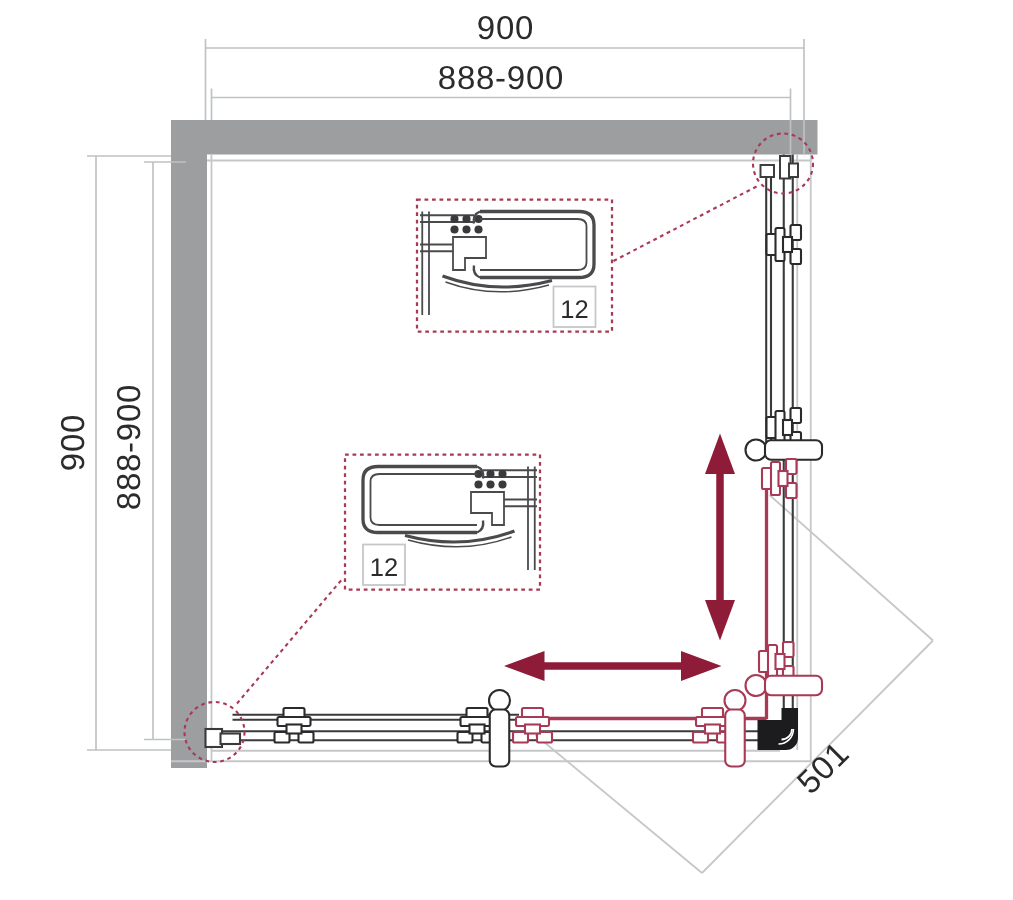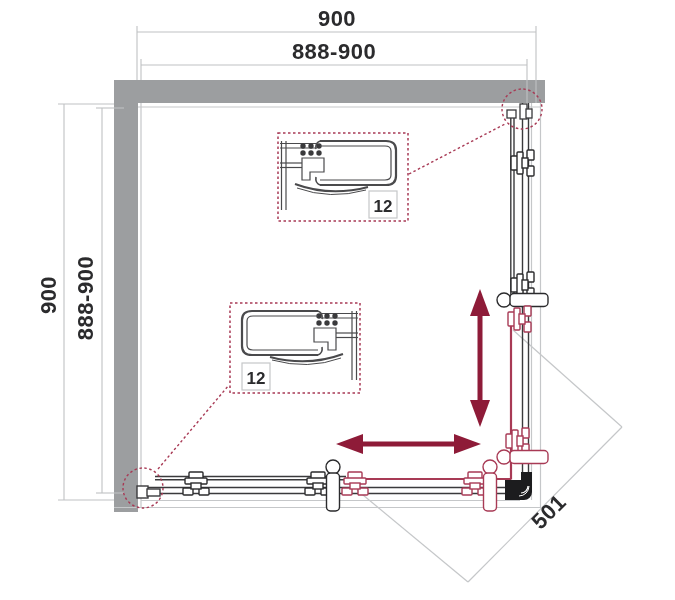--- a/index.html
+++ b/index.html
@@ -1,17 +1,17 @@
 <!DOCTYPE html>
 <html><head>
 <meta charset="utf-8">
 <style>
   html,body{margin:0;padding:0;background:#ffffff;}
   .stage{position:relative;width:675px;height:600px;background:#fff;overflow:hidden;
-         font-family:"Liberation Sans", sans-serif;font-weight:bold;}
+         font-family:"Liberation Sans", sans-serif;}
   svg{display:block;}
   text{fill:#2b2b2d;font-family:"Liberation Sans", sans-serif;}
   .dimtext{font-size:22px;letter-spacing:0.5px;}
   .dtext{font-size:17px;}
 </style>
 </head>
 <body>
 
 <div class="stage">
 <svg width="675" height="600" viewBox="0 0 675 600">

